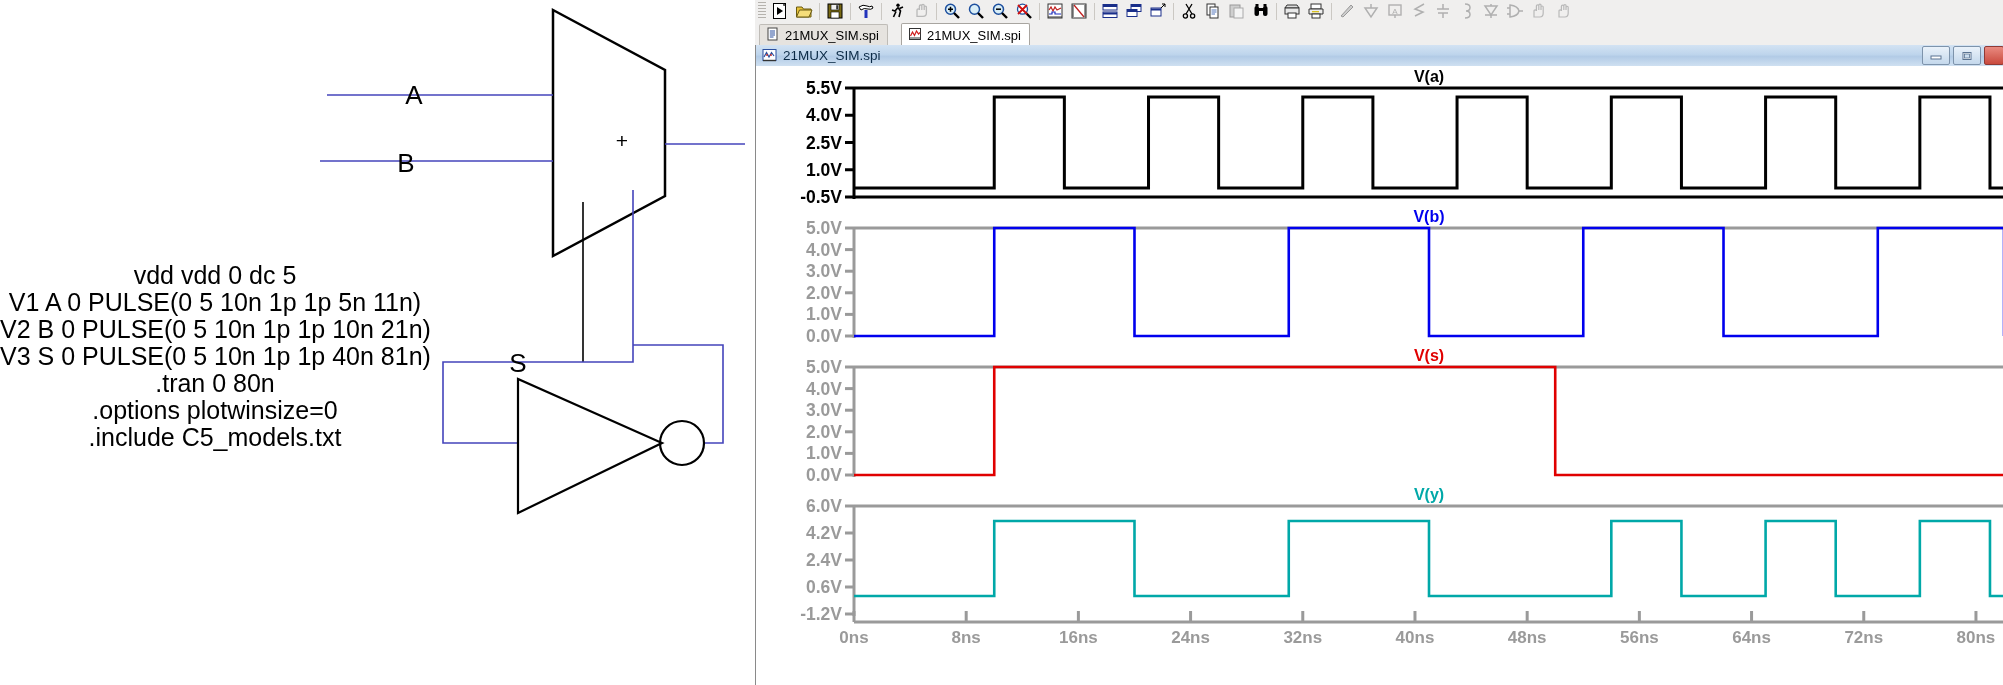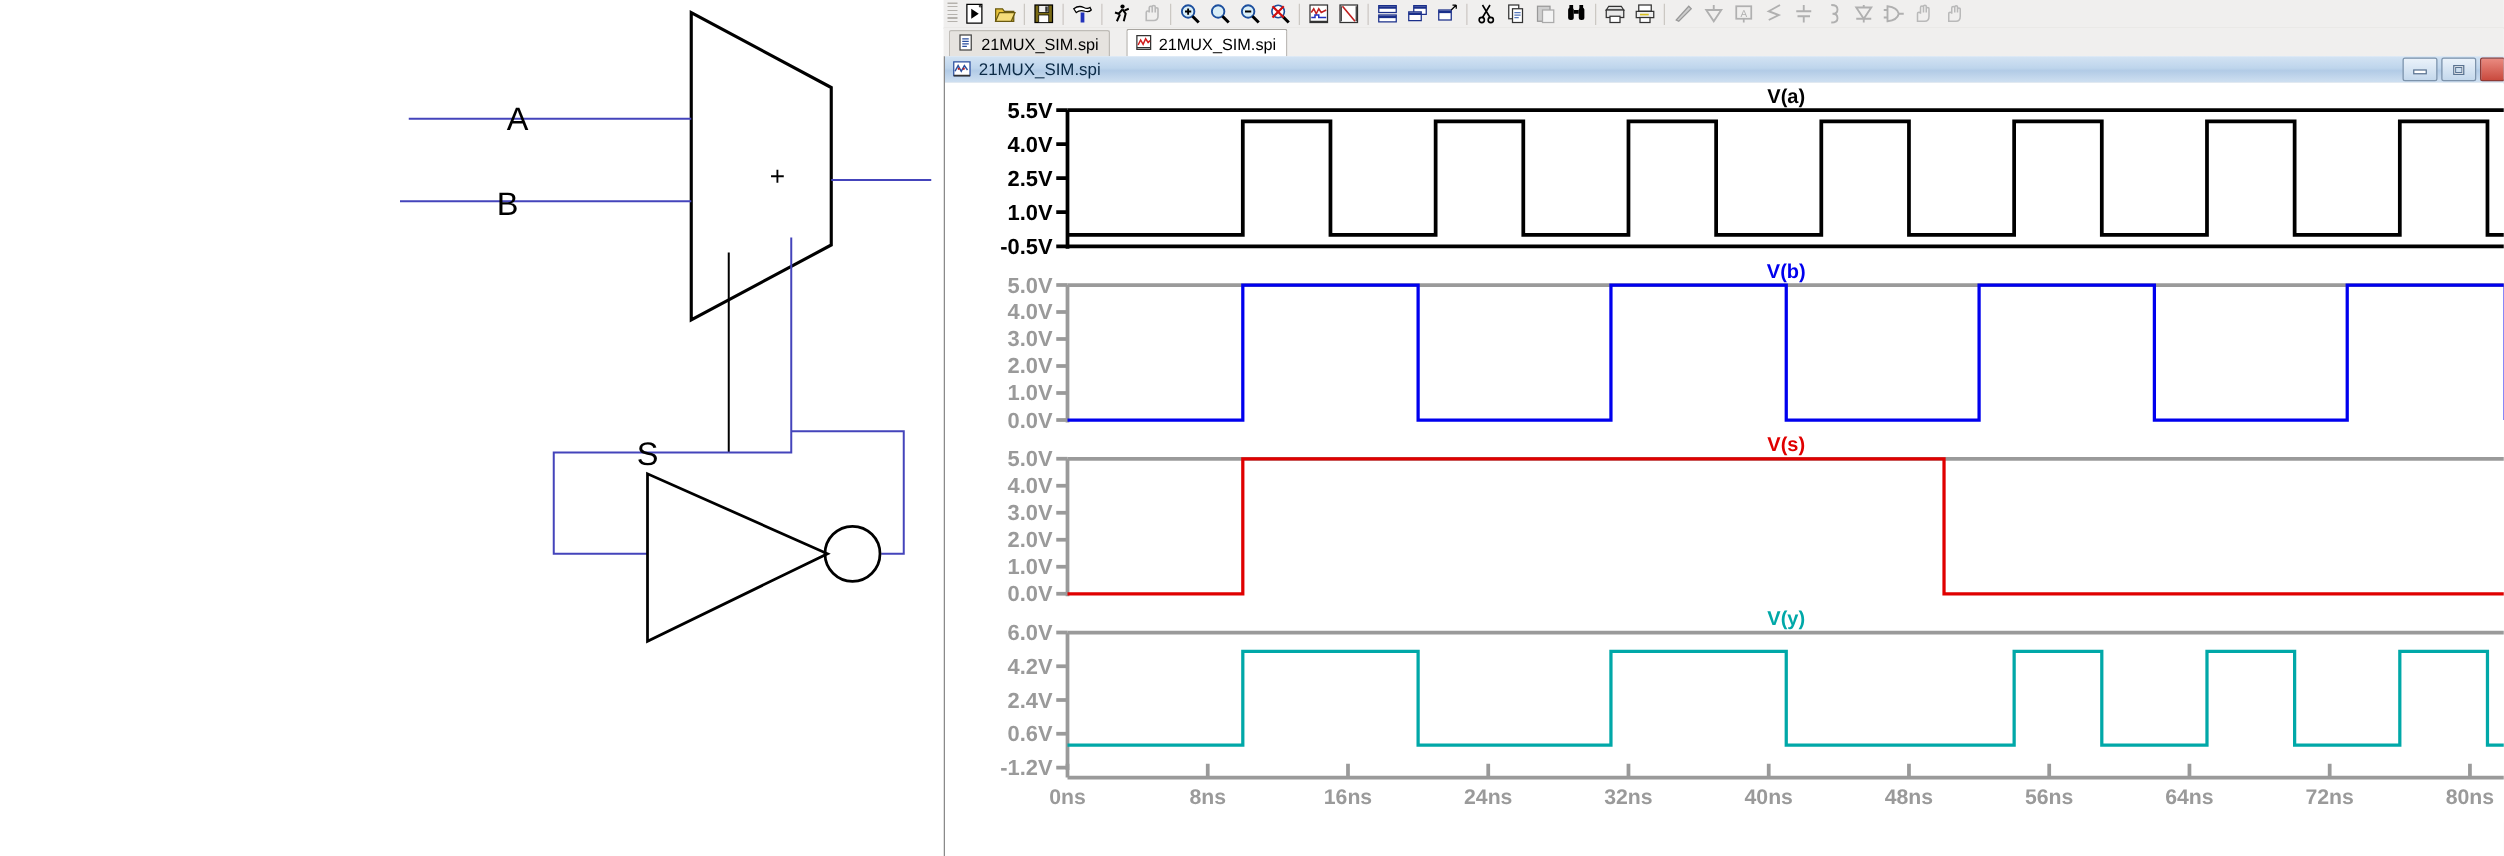--- a/index.html
+++ b/index.html
@@ -76,20 +76,27 @@
       <polyline points="705,443 723,443 723,345 633,345" fill="none" stroke="#4444bb" stroke-width="1.6"></polyline>
 
       <polygon points="518,379 518,513 662,443" fill="none" stroke="#000" stroke-width="2.2"></polygon>
       <circle cx="682" cy="443" r="22" fill="none" stroke="#000" stroke-width="2.2"></circle>
 
       <text class="siglabel" x="414" y="104" text-anchor="middle">A</text>
       <text class="siglabel" x="406" y="172" text-anchor="middle">B</text>
       <text class="siglabel" x="518" y="372" text-anchor="middle">S</text>
       <text x="622" y="148" text-anchor="middle" font-size="21" fill="#000">+</text>
     </svg>
+    <div class="netlist">vdd vdd 0 dc 5
+V1 A 0 PULSE(0 5 10n 1p 1p 5n 11n)
+V2 B 0 PULSE(0 5 10n 1p 1p 10n 21n)
+V3 S 0 PULSE(0 5 10n 1p 1p 40n 81n)
+.tran 0 80n
+.options plotwinsize=0
+.include C5_models.txt</div>
   </div>
 
   <div id="app">
 
     <div id="toolbar">
       <div class="grip"></div>
 
       <div class="tbtn" title="Run">
         <svg width="18" height="18" viewBox="0 0 18 18">
             <rect x="2.5" y="1.5" width="12" height="15" fill="#fff" stroke="#000"></rect>

